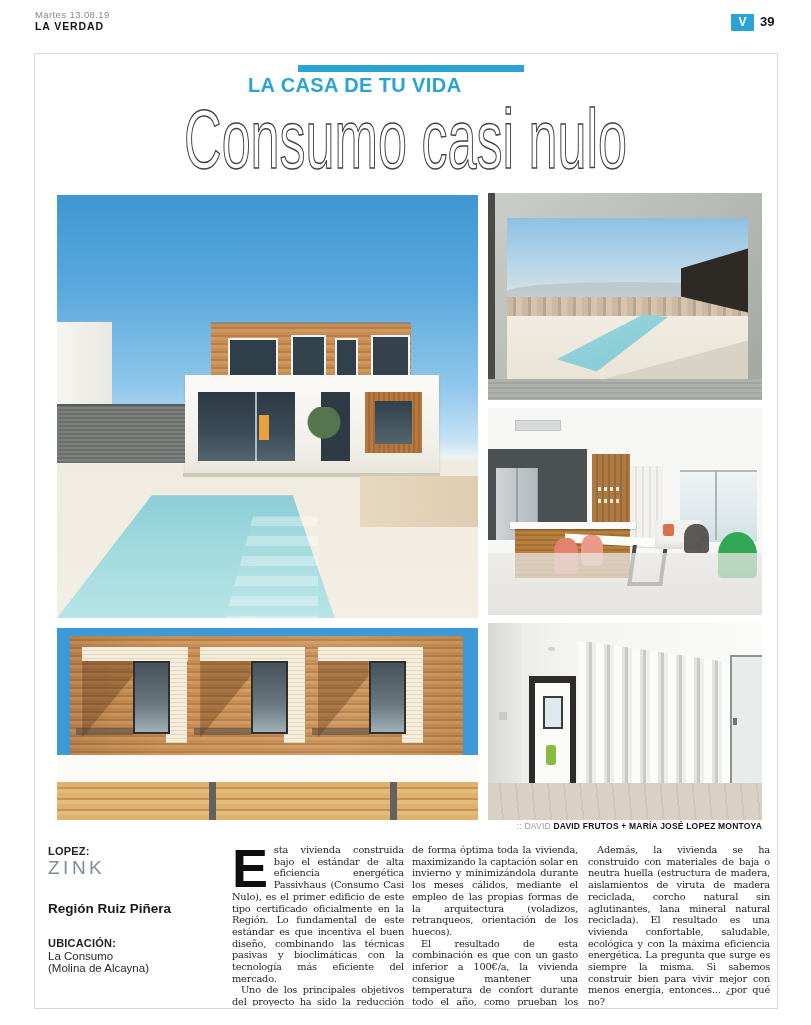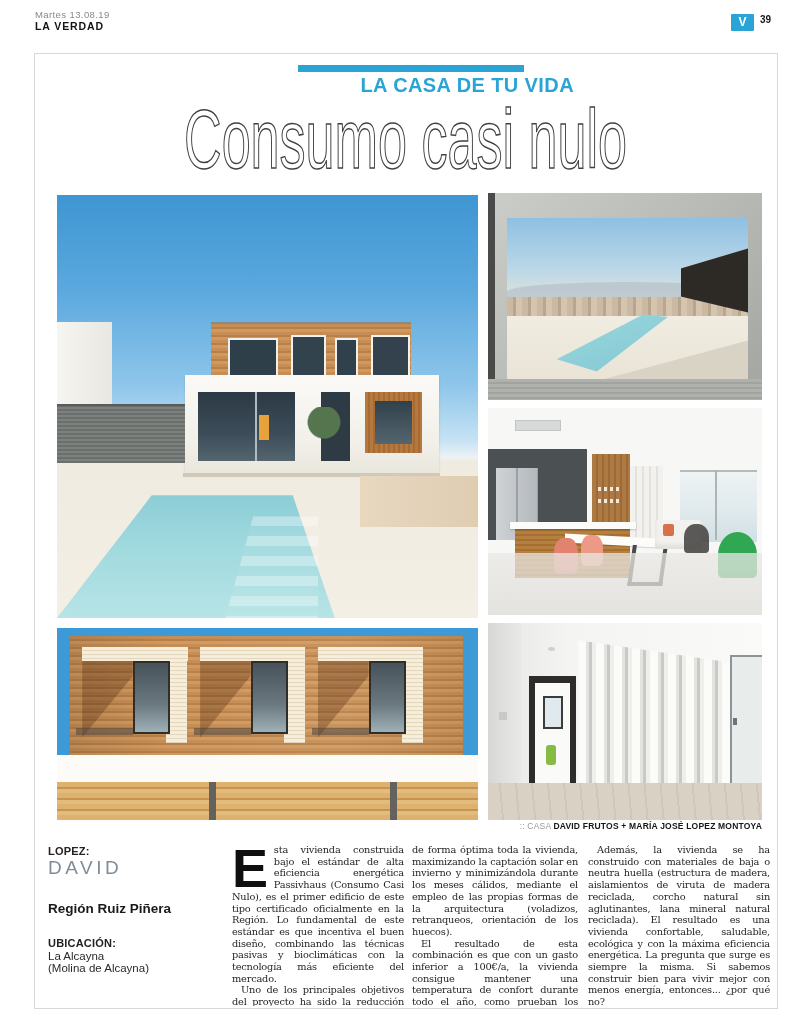--- a/index.html
+++ b/index.html
@@ -5,28 +5,28 @@
   html,body{margin:0;padding:0;background:#ffffff;}
   .page{position:relative;width:811px;height:1025px;background:#fff;overflow:hidden;
         font-family:"Liberation Sans",sans-serif;color:#1c1c1c;}
   .abs{position:absolute;}
 
   
   .top-date{left:35px;top:9px;font-size:9.5px;color:#8a8a8a;letter-spacing:.4px;}
   .top-masthead{left:35px;top:20px;font-size:10.5px;font-weight:800;color:#141414;letter-spacing:.9px;}
   .v-badge{left:731px;top:14px;width:23px;height:17px;background:#29a4d4;color:#fff;
            font-size:12px;font-weight:800;text-align:center;line-height:17px;border-radius:1px;}
-  .page-num{left:760px;top:14px;font-size:10px;font-weight:800;color:#141414;}
+  .page-num{left:760px;top:14px;font-size:13px;font-weight:800;color:#141414;}
 
   
   .frame{left:34px;top:53px;width:742px;height:954px;border:1px solid #d8d8d8;}
 
   
   .kicker-bar{left:298px;top:65px;width:226px;height:7px;background:#29a4d4;}
-  .kicker{left:248px;top:74px;width:326px;text-align:right;font-size:20px;font-weight:800;
+  .kicker{left:248px;top:74px;width:326px;text-align:left;font-size:20px;font-weight:800;
           color:#29a4d4;letter-spacing:.4px;}
   .headline{left:40px;top:97px;width:731px;text-align:center;font-size:84px;line-height:84px;
             font-weight:100;color:#3d3d3d;transform:scaleX(.62);transform-origin:50% 50%;
             white-space:nowrap;}
   @supports (-webkit-text-stroke: 1px #000){
     .headline{color:#ffffff;-webkit-text-stroke:1.5px #424242;}
   }
 
   
   .photo{overflow:hidden;background:#ddd;}
@@ -181,29 +181,29 @@
       <div class="abs" style="left:-6%;top:84%;width:54%;height:7%;background:#4a4640;opacity:.55;"></div>
     </div>
 
     <div class="abs" style="left:0;top:66%;width:100%;height:14%;background:#fcfbf8;"></div>
     <div class="abs" style="left:0;top:80%;width:100%;height:20%;background:repeating-linear-gradient(180deg,#dcb26e 0 5px,#c89250 5px 7px,#e2bc7c 7px 11px);"></div>
     <div class="abs" style="left:36%;top:80%;width:1.8%;height:20%;background:#63625e;"></div>
     <div class="abs" style="left:79%;top:80%;width:1.8%;height:20%;background:#63625e;"></div>
   </div>
 
   <div class="abs credit">
-    <span>:: CASA</span>
+    <span>:: DAVID</span>
     <b>DAVID FRUTOS + MARÍA JOSÉ LOPEZ MONTOYA</b>
   </div>
 
   <div class="abs label" style="top:845px;">LOPEZ:</div>
-  <div class="abs studio" style="top:857px;">DAVID</div>
+  <div class="abs studio" style="top:857px;">ZINK</div>
   <div class="abs author-name" style="top:901px;">Región Ruiz Piñera</div>
   <div class="abs label" style="top:937px;">UBICACIÓN:</div>
-  <div class="abs loc" style="top:950px;">La Alcayna</div>
+  <div class="abs loc" style="top:950px;">La Consumo</div>
   <div class="abs loc" style="top:962px;">(Molina de Alcayna)</div>
 
   <div class="abs col col1">
     <p><span class="dropcap">E</span><span>sta vivienda construida bajo el estándar de alta eficiencia energética Passivhaus (Consumo Casi Nulo), es el primer edificio de este tipo certificado oficialmente en la Región. Lo fundamental de este estándar es que incentiva el buen diseño, combinando las técnicas pasivas y bioclimáticas con la tecnología más eficiente del mercado.</span></p>
     <p class="indent"><span>Uno de los principales objetivos del proyecto ha sido la reducción del consumo energético. Esto se consigue aislando</span></p>
   </div>
   <div class="abs col col2">
     <p><span>de forma óptima toda la vivienda, maximizando la captación solar en invierno y minimizándola durante los meses cálidos, mediante el empleo de las propias formas de la arquitectura (voladizos, retranqueos, orientación de los huecos).</span></p>
     <p class="indent"><span>El resultado de esta combinación es que con un gasto inferior a 100€/a, la vivienda consigue mantener una temperatura de confort durante todo el año, como prueban los resultados de su monitorización. A éstos datos se suma la instalación de 2,5 Kwp de energía fo-</span></p>
   </div>

